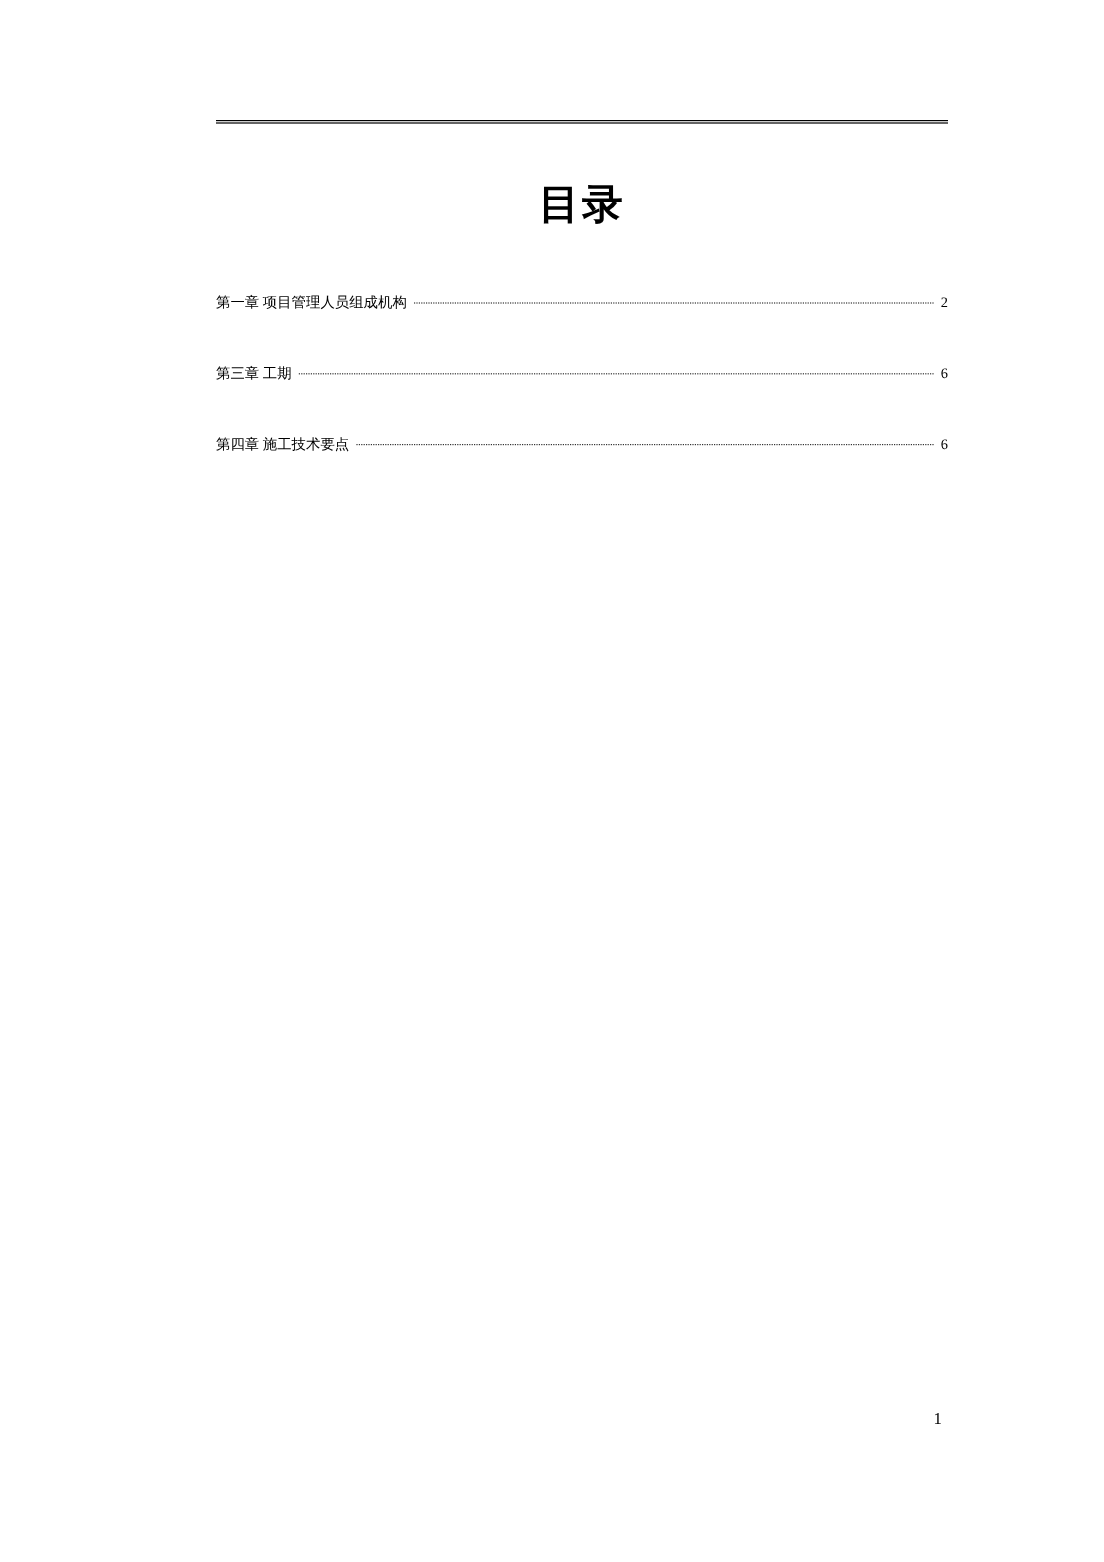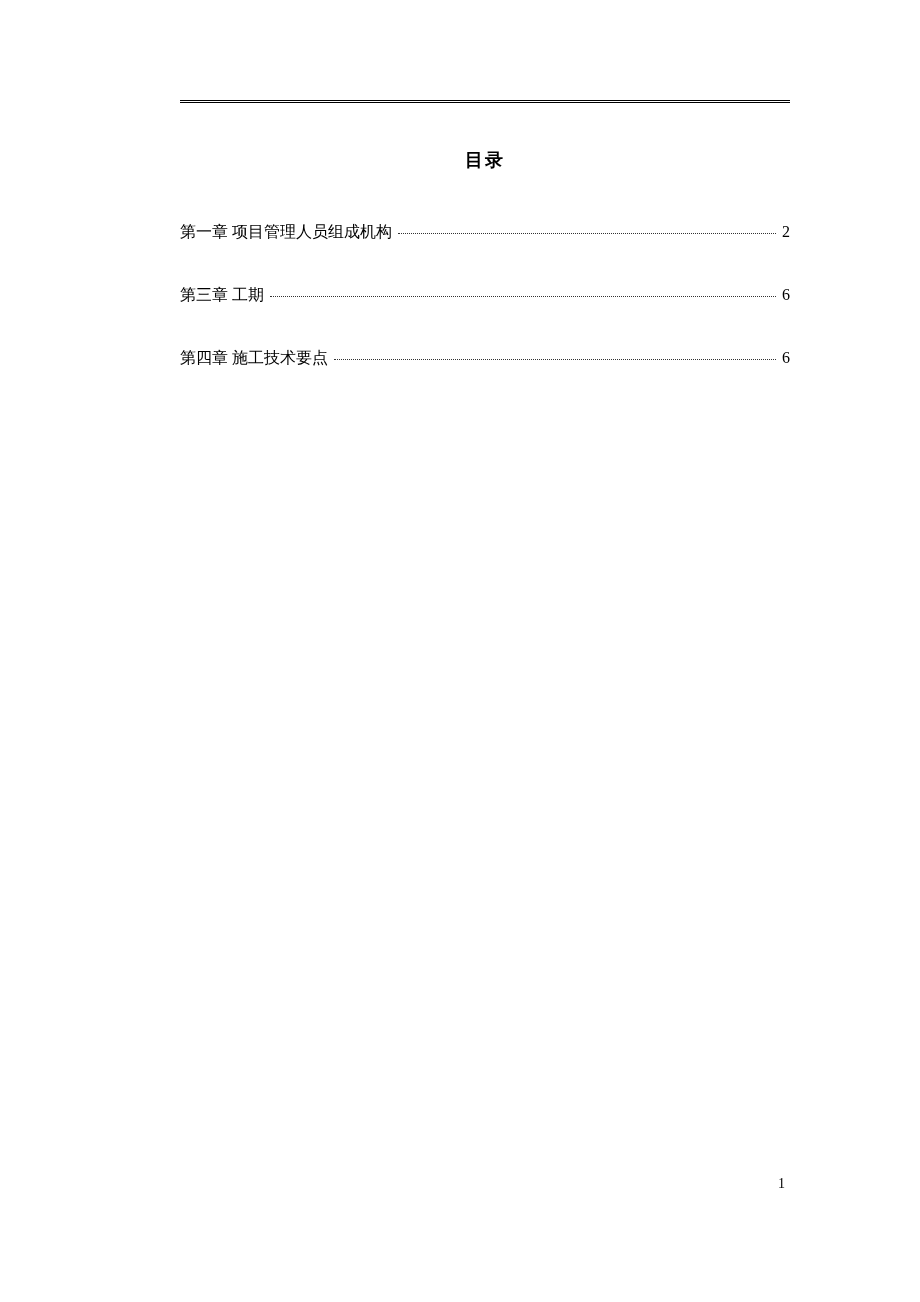--- a/index.html
+++ b/index.html
@@ -19,33 +19,33 @@
       height: 100%;
       position: relative;
     }
     .header-line {
       border-top: 3px double #000;
       margin-bottom: 45px;
       width: 100%;
     }
     .title {
       text-align: center;
-      font-size: 18px;
+      font-size: 34px;
       font-weight: bold;
       margin-bottom: 50px;
       letter-spacing: 2px;
     }
     .toc {
       width: 100%;
     }
     .toc-entry {
       display: flex;
       align-items: baseline;
       margin-bottom: 42px;
-      font-size: 16px;
+      font-size: 12px;
       color: #000;
       width: 100%;
     }
     .toc-label {
       white-space: nowrap;
       flex-shrink: 0;
     }
     .toc-dots {
       flex: 1;
       border-bottom: 1.5px dotted #333;

